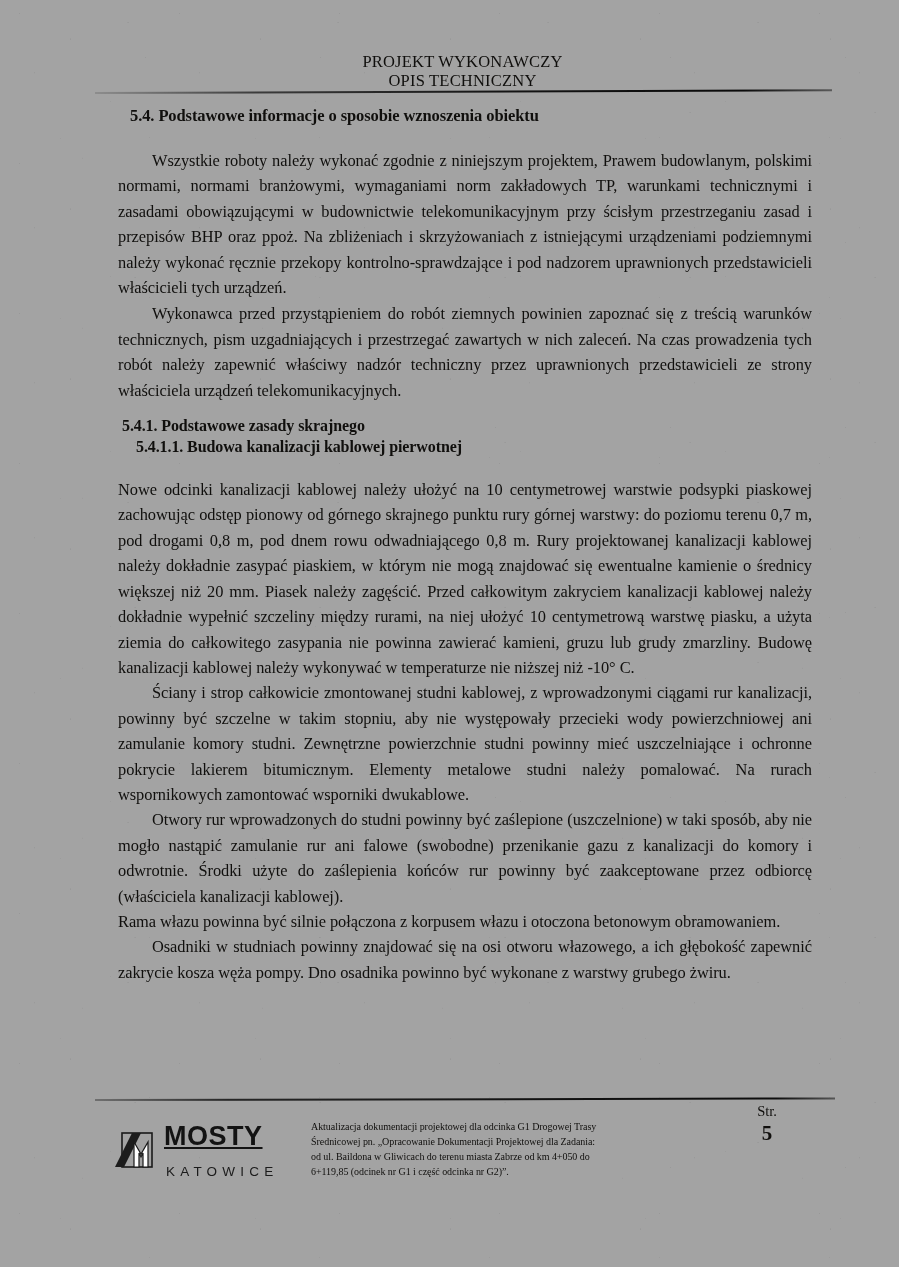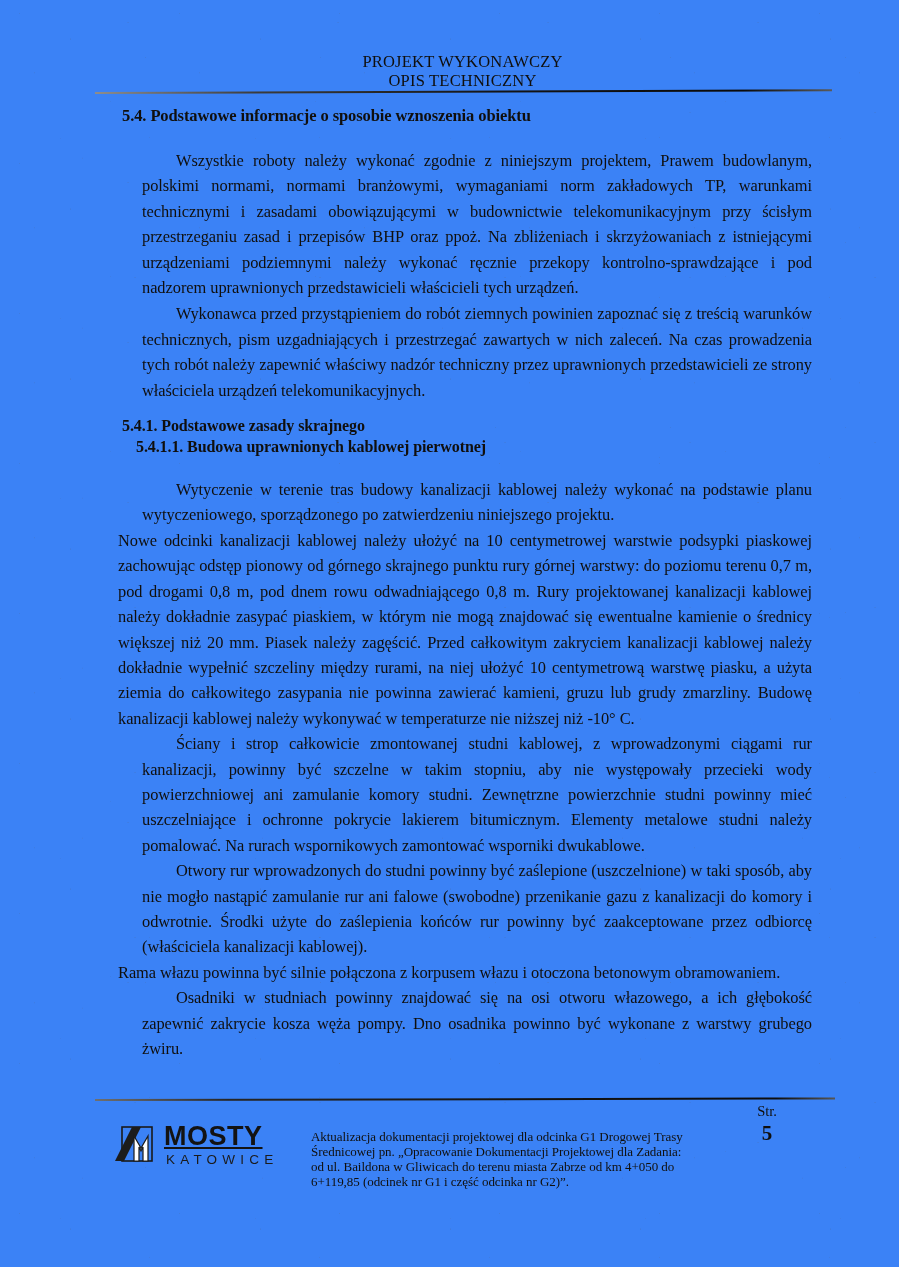--- a/index.html
+++ b/index.html
@@ -12,21 +12,21 @@
     width: 899px;
     height: 1267px;
     position: relative;
     font-family: "Liberation Serif", "DejaVu Serif", serif;
     color: #100f0d;
     overflow: hidden;
   }
   .page {
     position: absolute;
     inset: 0;
-    background: #3b82f6;
+    background: #a3a3a3;
   }
   
   .speckle {
     position: absolute;
     inset: 0;
     pointer-events: none;
     opacity: .5;
     background-image:
       radial-gradient(circle at 12% 9%,  rgba(90,90,90,.30) 0 .6px, transparent .7px),
       radial-gradient(circle at 37% 23%, rgba(90,90,90,.26) 0 .6px, transparent .7px),
@@ -71,42 +71,42 @@
   
   .content {
     position: absolute;
     top: 106px;
     left: 118px;
     width: 694px;
   }
   h2.sec {
     font-size: 16.5px;
     font-weight: bold;
-    margin: 0 0 22px 4px;
+    margin: 0 0 22px 12px;
     letter-spacing: -.1px;
   }
   h3.subsec {
     font-size: 16px;
     font-weight: bold;
     margin: 0;
     letter-spacing: -.1px;
   }
   .sub-wrap { margin: 14px 0 12px 0; }
   h3.subsec.lvl1 { padding-left: 4px; }
   h3.subsec.lvl2 { padding-left: 18px; margin-top: 3px; }
 
   p.para {
     font-size: 16.4px;
     line-height: 25.4px;
     margin: 0;
     text-align: justify;
     text-justify: inter-word;
     letter-spacing: -.05px;
   }
-  p.indent { text-indent: 34px; margin-left: 24px; }
+  p.indent { text-indent: 34px; }
   p.gap    { margin-top: 1px; }
   p.underlined {
     text-decoration: underline;
     text-underline-offset: 2px;
     text-decoration-thickness: from-font;
   }
   .block-spacer { height: 9px; }
 
   
   .footer-rule {
@@ -140,23 +140,23 @@
   }
   .page-no .num {
     font-size: 21px;
     font-weight: bold;
     line-height: 26px;
     display: block;
   }
   .footer-desc {
     position: absolute;
     left: 216px;
-    top: 28px;
+    top: 18px;
     width: 430px;
-    font-size: 13px;
+    font-size: 10px;
     line-height: 15.1px;
     letter-spacing: -.05px;
   }
   .footer-desc .fl { display: block; white-space: nowrap; }
 
   
   .logo {
     position: absolute;
     left: 18px;
     top: 22px;
@@ -178,21 +178,21 @@
     color: #131313;
     display: block;
     text-decoration: underline;
   }
   .logo-text .l2 {
     font-family: "Liberation Sans", sans-serif;
     font-size: 13.5px;
     letter-spacing: 5.2px;
     color: #1b1b1b;
     display: block;
-    margin-top: 3px;
+    margin-top: 15px;
     margin-left: 2px;
   }
 </style>
 </head>
 <body>
 
 <div class="page">
 
   <div class="speckle"></div>
 
@@ -204,26 +204,25 @@
 
   <div class="content">
 
     <h2 class="sec">5.4. Podstawowe informacje o sposobie wznoszenia obiektu</h2>
 
     <p class="para indent">Wszystkie roboty należy wykonać zgodnie z niniejszym projektem, Prawem budowlanym, polskimi normami, normami branżowymi, wymaganiami norm zakładowych TP, warunkami technicznymi i zasadami obowiązującymi w budownictwie telekomunikacyjnym przy ścisłym przestrzeganiu zasad i przepisów BHP oraz ppoż. Na zbliżeniach i skrzyżowaniach z istniejącymi urządzeniami podziemnymi należy wykonać ręcznie przekopy kontrolno-sprawdzające i pod nadzorem uprawnionych przedstawicieli właścicieli tych urządzeń.</p>
     <p class="para indent gap">Wykonawca przed przystąpieniem do robót ziemnych powinien zapoznać się z treścią warunków technicznych, pism uzgadniających i przestrzegać zawartych w nich zaleceń. Na czas prowadzenia tych robót należy zapewnić właściwy nadzór techniczny przez uprawnionych przedstawicieli ze strony właściciela urządzeń telekomunikacyjnych.</p>
 
     <div class="sub-wrap">
       <h3 class="subsec lvl1">5.4.1.   Podstawowe zasady skrajnego</h3>
-      <h3 class="subsec lvl2">5.4.1.1. Budowa uprawnionych kablowej pierwotnej</h3>
+      <h3 class="subsec lvl2">5.4.1.1. Budowa kanalizacji kablowej pierwotnej</h3>
     </div>
 
     <div class="block-spacer"></div>
 
-    <p class="para indent">Wytyczenie w terenie tras budowy kanalizacji kablowej należy wykonać na podstawie planu wytyczeniowego, sporządzonego po zatwierdzeniu niniejszego projektu.</p>
     <p class="para">Nowe odcinki kanalizacji kablowej należy ułożyć na 10 centymetrowej warstwie podsypki piaskowej zachowując odstęp pionowy od górnego skrajnego punktu rury górnej warstwy: do poziomu terenu 0,7 m, pod drogami 0,8 m, pod dnem rowu odwadniającego 0,8 m. Rury projektowanej kanalizacji kablowej należy dokładnie zasypać piaskiem, w którym nie mogą znajdować się ewentualne kamienie o średnicy większej niż 20 mm. Piasek należy zagęścić. Przed całkowitym zakryciem kanalizacji kablowej należy dokładnie wypełnić szczeliny między rurami, na niej ułożyć 10 centymetrową warstwę piasku, a użyta ziemia do całkowitego zasypania nie powinna zawierać kamieni, gruzu lub grudy zmarzliny. Budowę kanalizacji kablowej należy wykonywać w temperaturze nie niższej niż -10° C.</p>
     <p class="para indent">Ściany i strop całkowicie zmontowanej studni kablowej, z wprowadzonymi ciągami rur kanalizacji, powinny być szczelne w takim stopniu, aby nie występowały przecieki wody powierzchniowej ani zamulanie komory studni. Zewnętrzne powierzchnie studni powinny mieć uszczelniające i ochronne pokrycie lakierem bitumicznym. Elementy metalowe studni należy pomalować. Na rurach wspornikowych zamontować wsporniki dwukablowe.</p>
     <p class="para indent">Otwory rur wprowadzonych do studni powinny być zaślepione (uszczelnione) w taki sposób, aby nie mogło nastąpić zamulanie rur ani falowe (swobodne) przenikanie gazu z kanalizacji do komory i odwrotnie. Środki użyte do zaślepienia końców rur powinny być zaakceptowane przez odbiorcę (właściciela kanalizacji kablowej).</p>
     <p class="para">Rama włazu powinna być silnie połączona z korpusem włazu i otoczona betonowym obramowaniem.</p>
     <p class="para indent">Osadniki w studniach powinny znajdować się na osi otworu włazowego, a ich głębokość zapewnić zakrycie kosza węża pompy. Dno osadnika powinno być wykonane z warstwy grubego żwiru.</p>
   </div>
 
   <div class="footer-rule"></div>
 
   <div class="footer">

